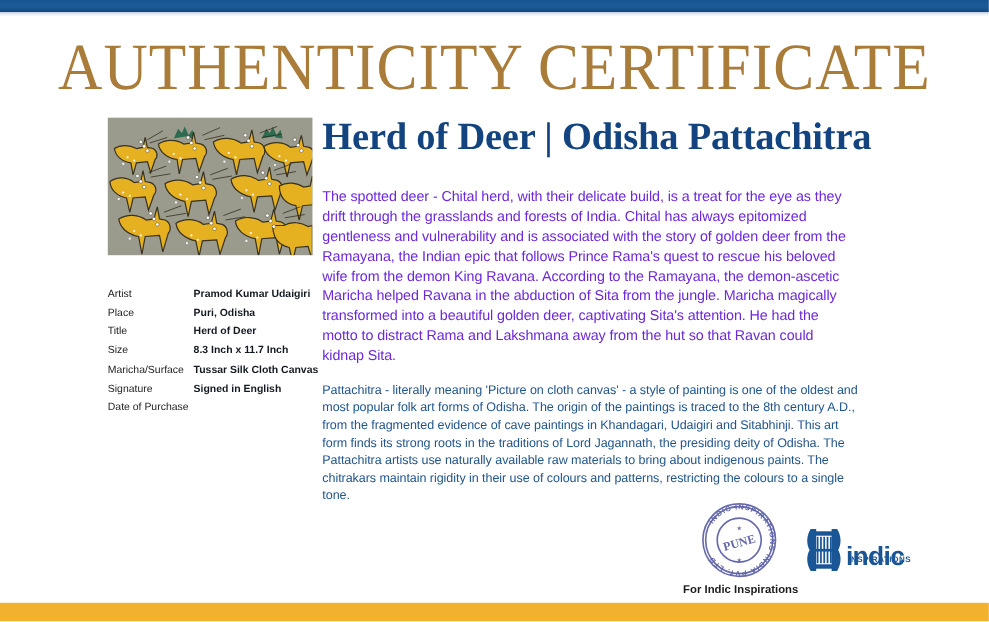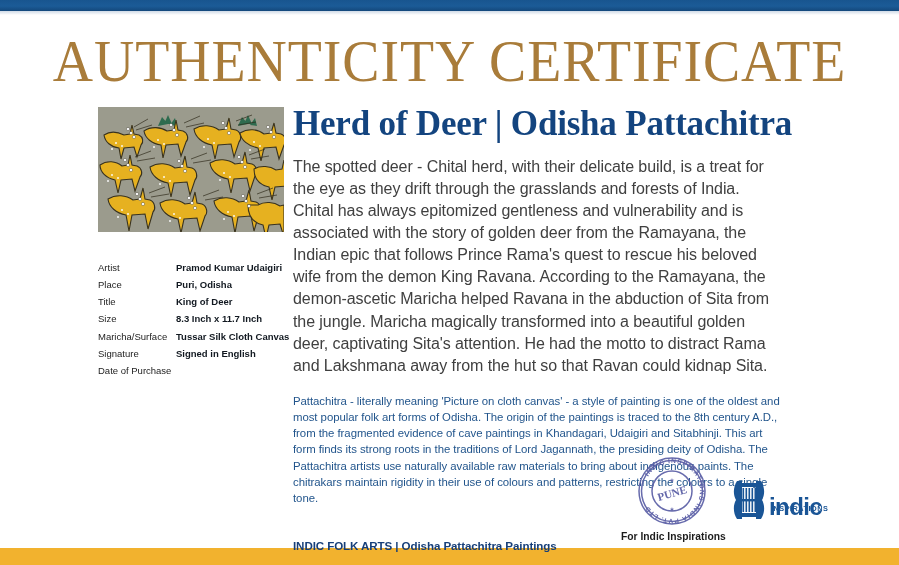--- a/index.html
+++ b/index.html
@@ -111,23 +111,23 @@
     margin: 0;
   }
   #work-subtitle {
     margin-top: 12px;
     font-size: 11.3px;
     font-weight: bold;
     color: #2b5c94;
     letter-spacing: -0.1px;
   }
   #para-main {
-    margin-top: 12px;
-    font-size: 16px;
-    color: #404040;
+    margin-top: 26px;
+    font-size: 13px;
+    color: #6d28d9;
     line-height: 1.385;
     width: 486px;
     letter-spacing: -0.08px;
   }
   #para-secondary {
     margin-top: 15px;
     font-size: 11.4px;
     color: #22558c;
     line-height: 1.415;
     width: 492px;
@@ -322,21 +322,21 @@
       <tr>
         <td class="label">Artist</td>
         <td class="value">Pramod Kumar Udaigiri</td>
       </tr>
       <tr>
         <td class="label">Place</td>
         <td class="value">Puri, Odisha</td>
       </tr>
       <tr>
         <td class="label">Title</td>
-        <td class="value">King of Deer</td>
+        <td class="value">Herd of Deer</td>
       </tr>
       <tr>
         <td class="label">Size</td>
         <td class="value">8.3 Inch x 11.7 Inch</td>
       </tr>
       <tr>
         <td class="label">Maricha/Surface</td>
         <td class="value">Tussar Silk Cloth Canvas</td>
       </tr>
       <tr>
@@ -348,21 +348,20 @@
         <td class="value"></td>
       </tr>
     </tbody>
   </table>
 </div>
 
 <div id="right-col">
   <h1 id="work-heading">Herd of Deer |  Odisha Pattachitra</h1>
   <p id="para-main">The spotted deer - Chital herd, with their delicate build, is a treat for the eye as they drift through the grasslands and forests of India. Chital has always epitomized gentleness and vulnerability and is associated with the story of golden deer from the Ramayana, the Indian epic that follows Prince Rama's quest to rescue his beloved wife from the demon King Ravana. According to the Ramayana, the demon-ascetic Maricha helped Ravana in the abduction of Sita from the jungle. Maricha magically transformed into a beautiful golden deer, captivating Sita's attention. He had the motto to distract Rama and Lakshmana away from the hut so that Ravan could kidnap Sita.</p>
   <p id="para-secondary">Pattachitra - literally meaning 'Picture on cloth canvas' - a style of painting is one of the oldest and most popular folk art forms of Odisha. The origin of the paintings is traced to the 8th century A.D., from the fragmented evidence of cave paintings in Khandagari, Udaigiri and Sitabhinji. This art form finds its strong roots in the traditions of Lord Jagannath, the presiding deity of Odisha. The Pattachitra artists use naturally available raw materials to bring about indigenous paints. The chitrakars maintain rigidity in their use of colours and patterns, restricting the colours to a single tone.</p>
-  <div id="footer-line">INDIC FOLK ARTS |  Odisha Pattachitra Paintings</div>
 </div>
 
 <div id="brand-block">
 
   <svg id="seal" viewBox="0 0 76 76" xmlns="http://www.w3.org/2000/svg">
     <defs>
       <path id="sealArcOuter" d="M38,38 m-28,0 a28,28 0 1,1 56,0 a28,28 0 1,1 -56,0"></path>
       <path id="sealArcInner" d="M38,38 m0,17 a17,17 0 1,0 0,-34 a17,17 0 1,0 0,34"></path>
     </defs>
     <g fill="none" stroke="#5b5fa6" stroke-width="1.5" opacity="0.92">

